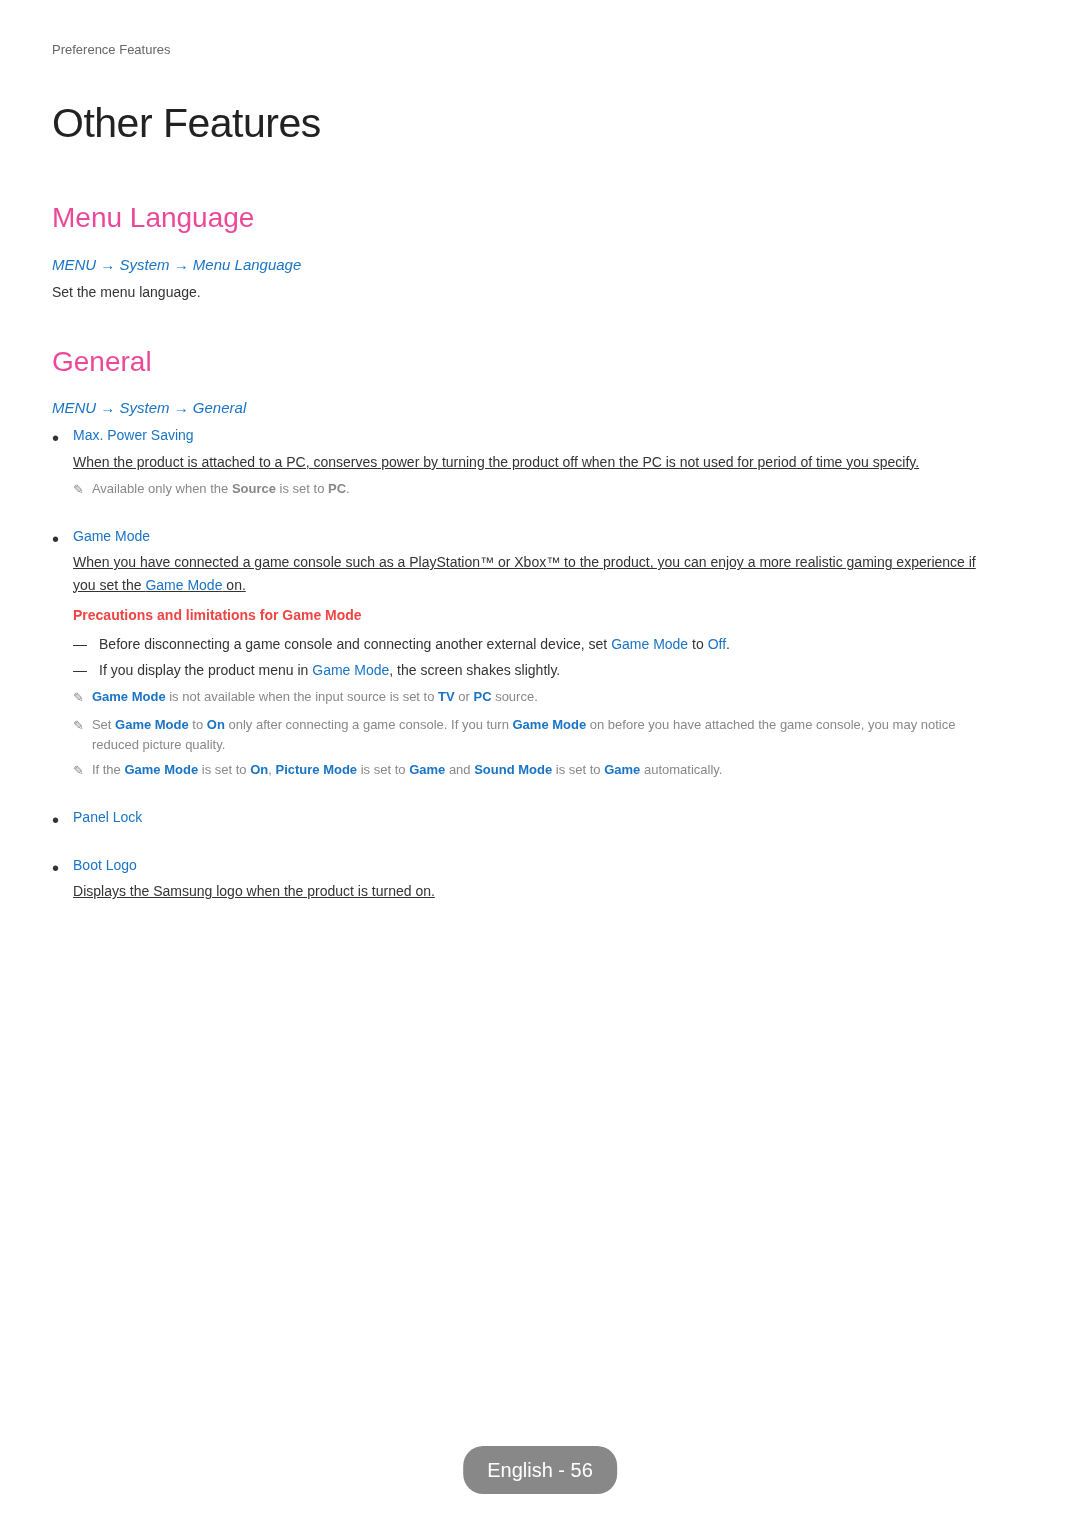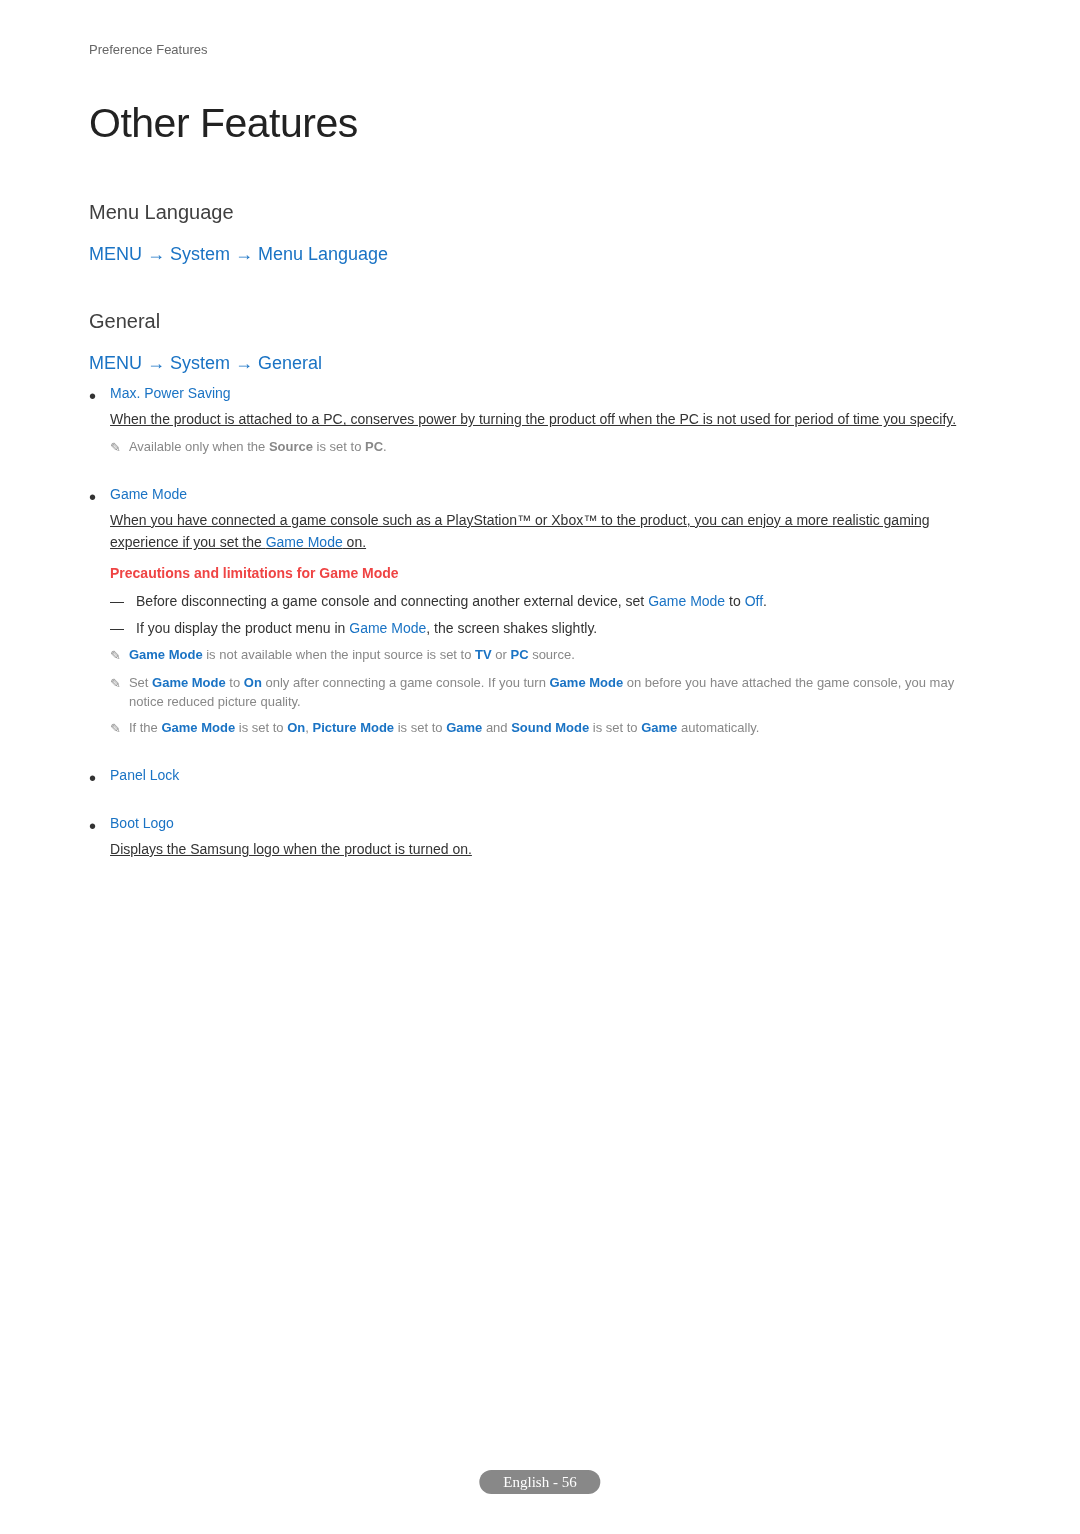--- a/index.html
+++ b/index.html
@@ -13,49 +13,50 @@
       background: #ffffff;
       color: #333333;
       font-size: 15px;
       line-height: 1.6;
       width: 1080px;
       min-height: 1534px;
       position: relative;
     }
 
     .page-container {
-      padding: 40px 89px 80px 89px;
+      padding: 40px 89px 80px 52px;
       max-width: 1080px;
     }
 
     .breadcrumb {
       font-size: 13px;
       color: #666666;
       margin-bottom: 30px;
     }
 
     .page-title {
       font-size: 41px;
       font-weight: 300;
       color: #222222;
       margin-bottom: 40px;
       letter-spacing: -0.5px;
     }
 
     .section-title {
-      font-size: 20px;
+      font-size: 28px;
       font-weight: 400;
-      color: #404040;
+      color: #ec4899;
       margin-bottom: 12px;
     }
 
     .menu-path {
-      font-size: 18px;
+      font-size: 15px;
       color: #1a73c4;
       margin-bottom: 4px;
+      font-style: italic;
     }
 
     .section-description {
       font-size: 14px;
       color: #333333;
       margin-bottom: 20px;
     }
 
     .section {
       margin-bottom: 36px;
@@ -166,38 +167,38 @@
       text-align: right;
     }
 
     .footer-badge {
       position: absolute;
       bottom: 40px;
       left: 50%;
       transform: translateX(-50%);
       background: #888888;
       color: #ffffff;
-      padding: 0 24px;
+      padding: 8px 24px;
       border-radius: 20px;
-      font-size: 15px;
-      font-family: Liberation Serif, serif;
+      font-size: 20px;
     }
   </style>
 </head>
 <body>
 
 <div class="page-container">
 
   <div class="breadcrumb">Preference Features</div>
 
   <h1 class="page-title">Other Features</h1>
 
   <div class="section">
     <h2 class="section-title">Menu Language</h2>
     <div class="menu-path">MENU → System → Menu Language</div>
+    <p class="section-description">Set the menu language.</p>
   </div>
 
   <div class="section">
     <h2 class="section-title">General</h2>
     <div class="menu-path">MENU → System → General</div>
 
     <ul class="bullet-list">
 
       <li class="bullet-item">
         <span class="bullet-dot">•</span>

